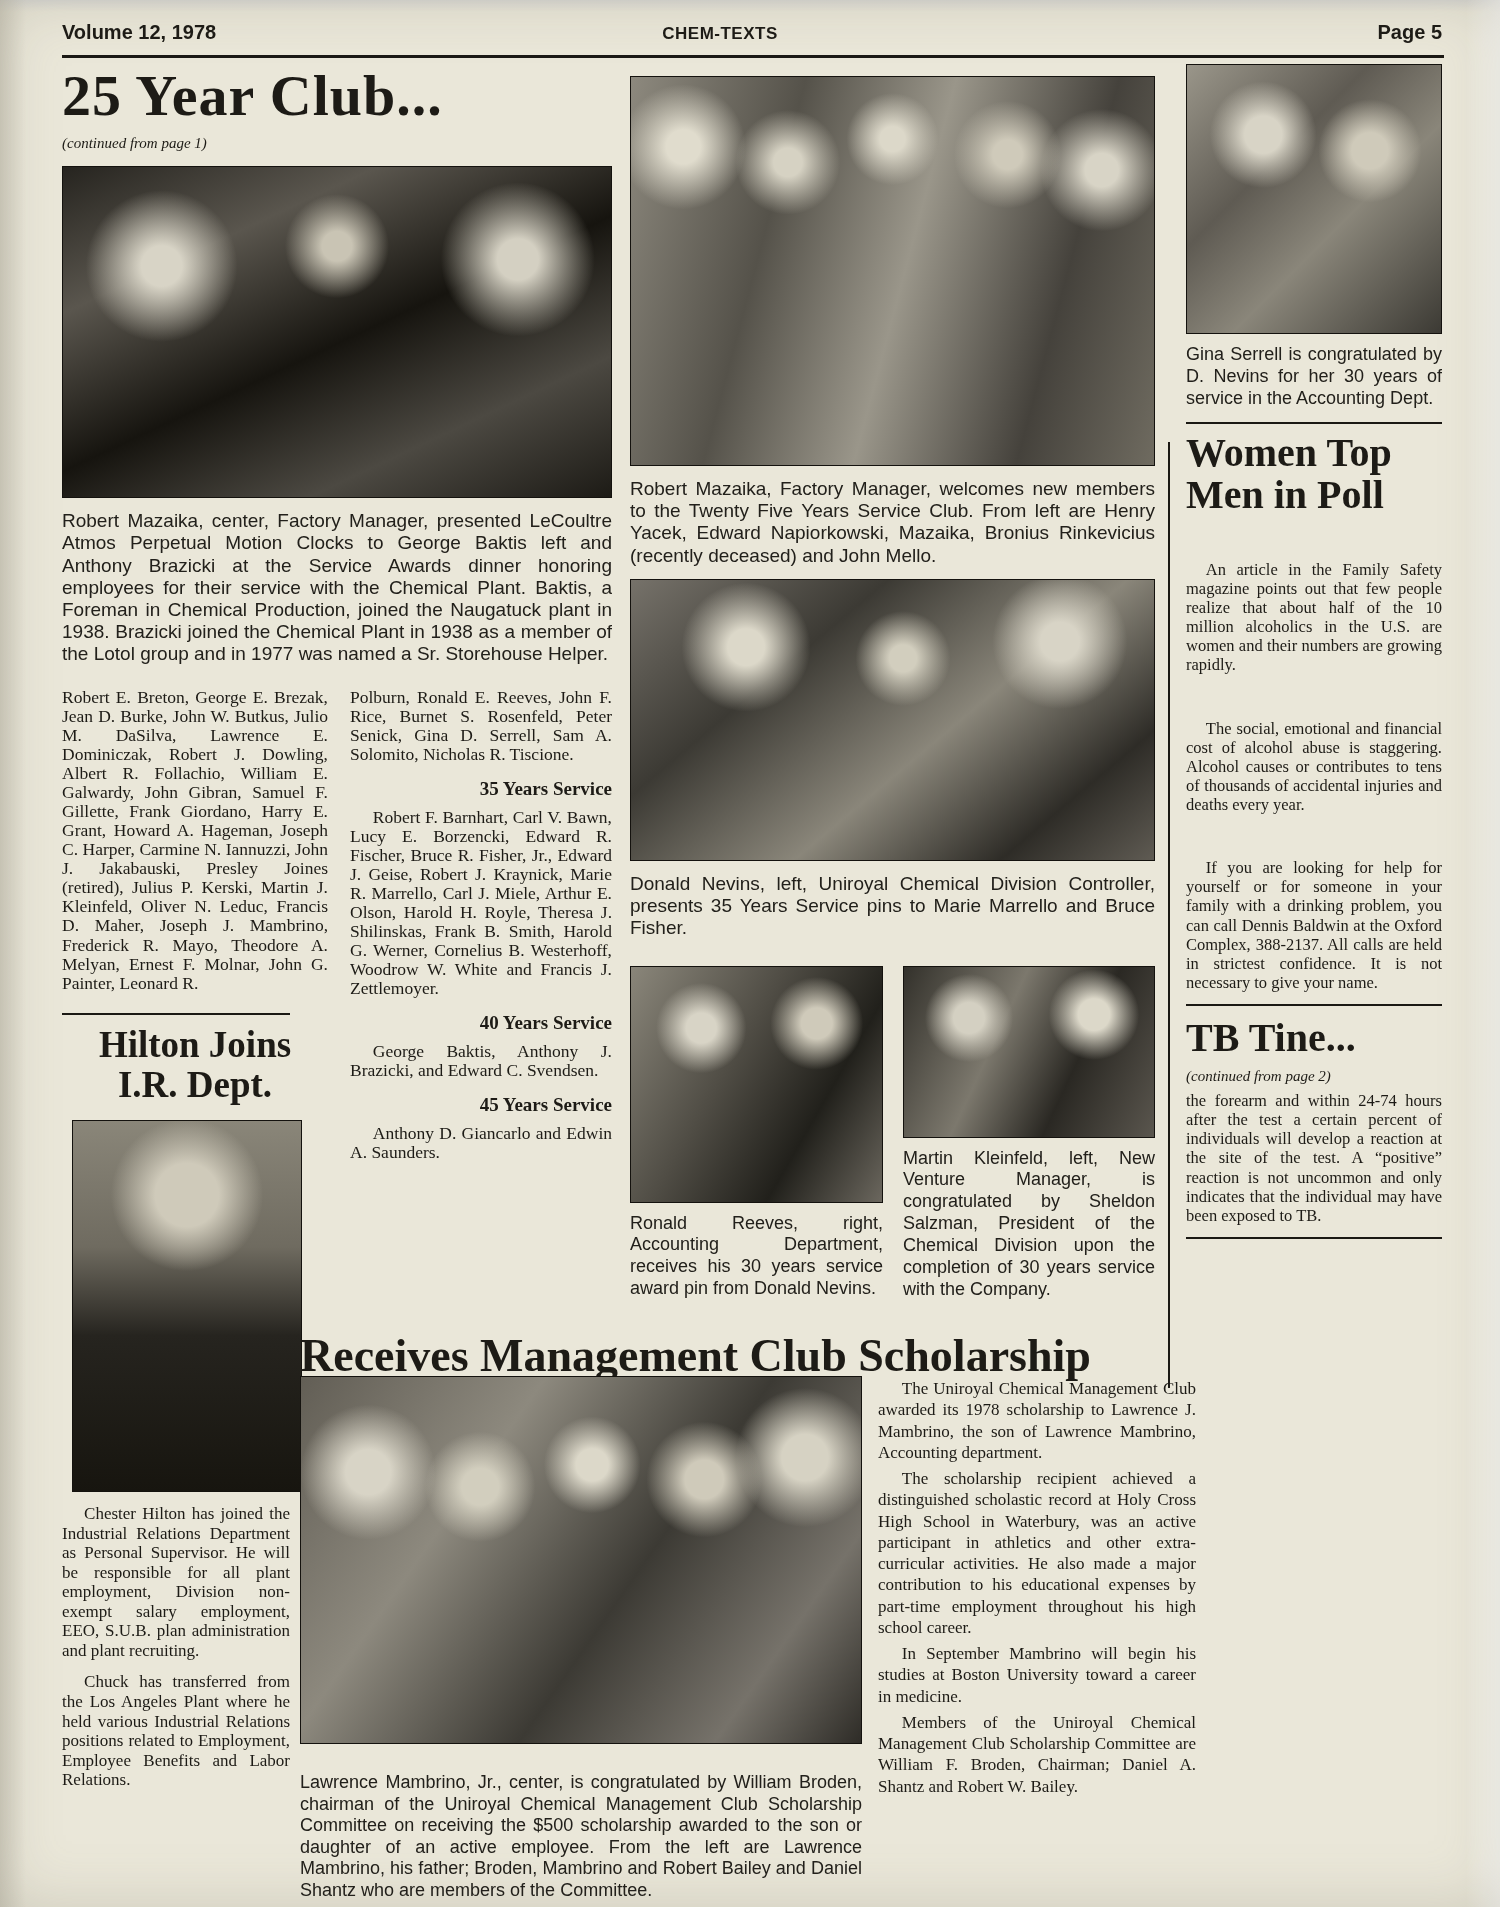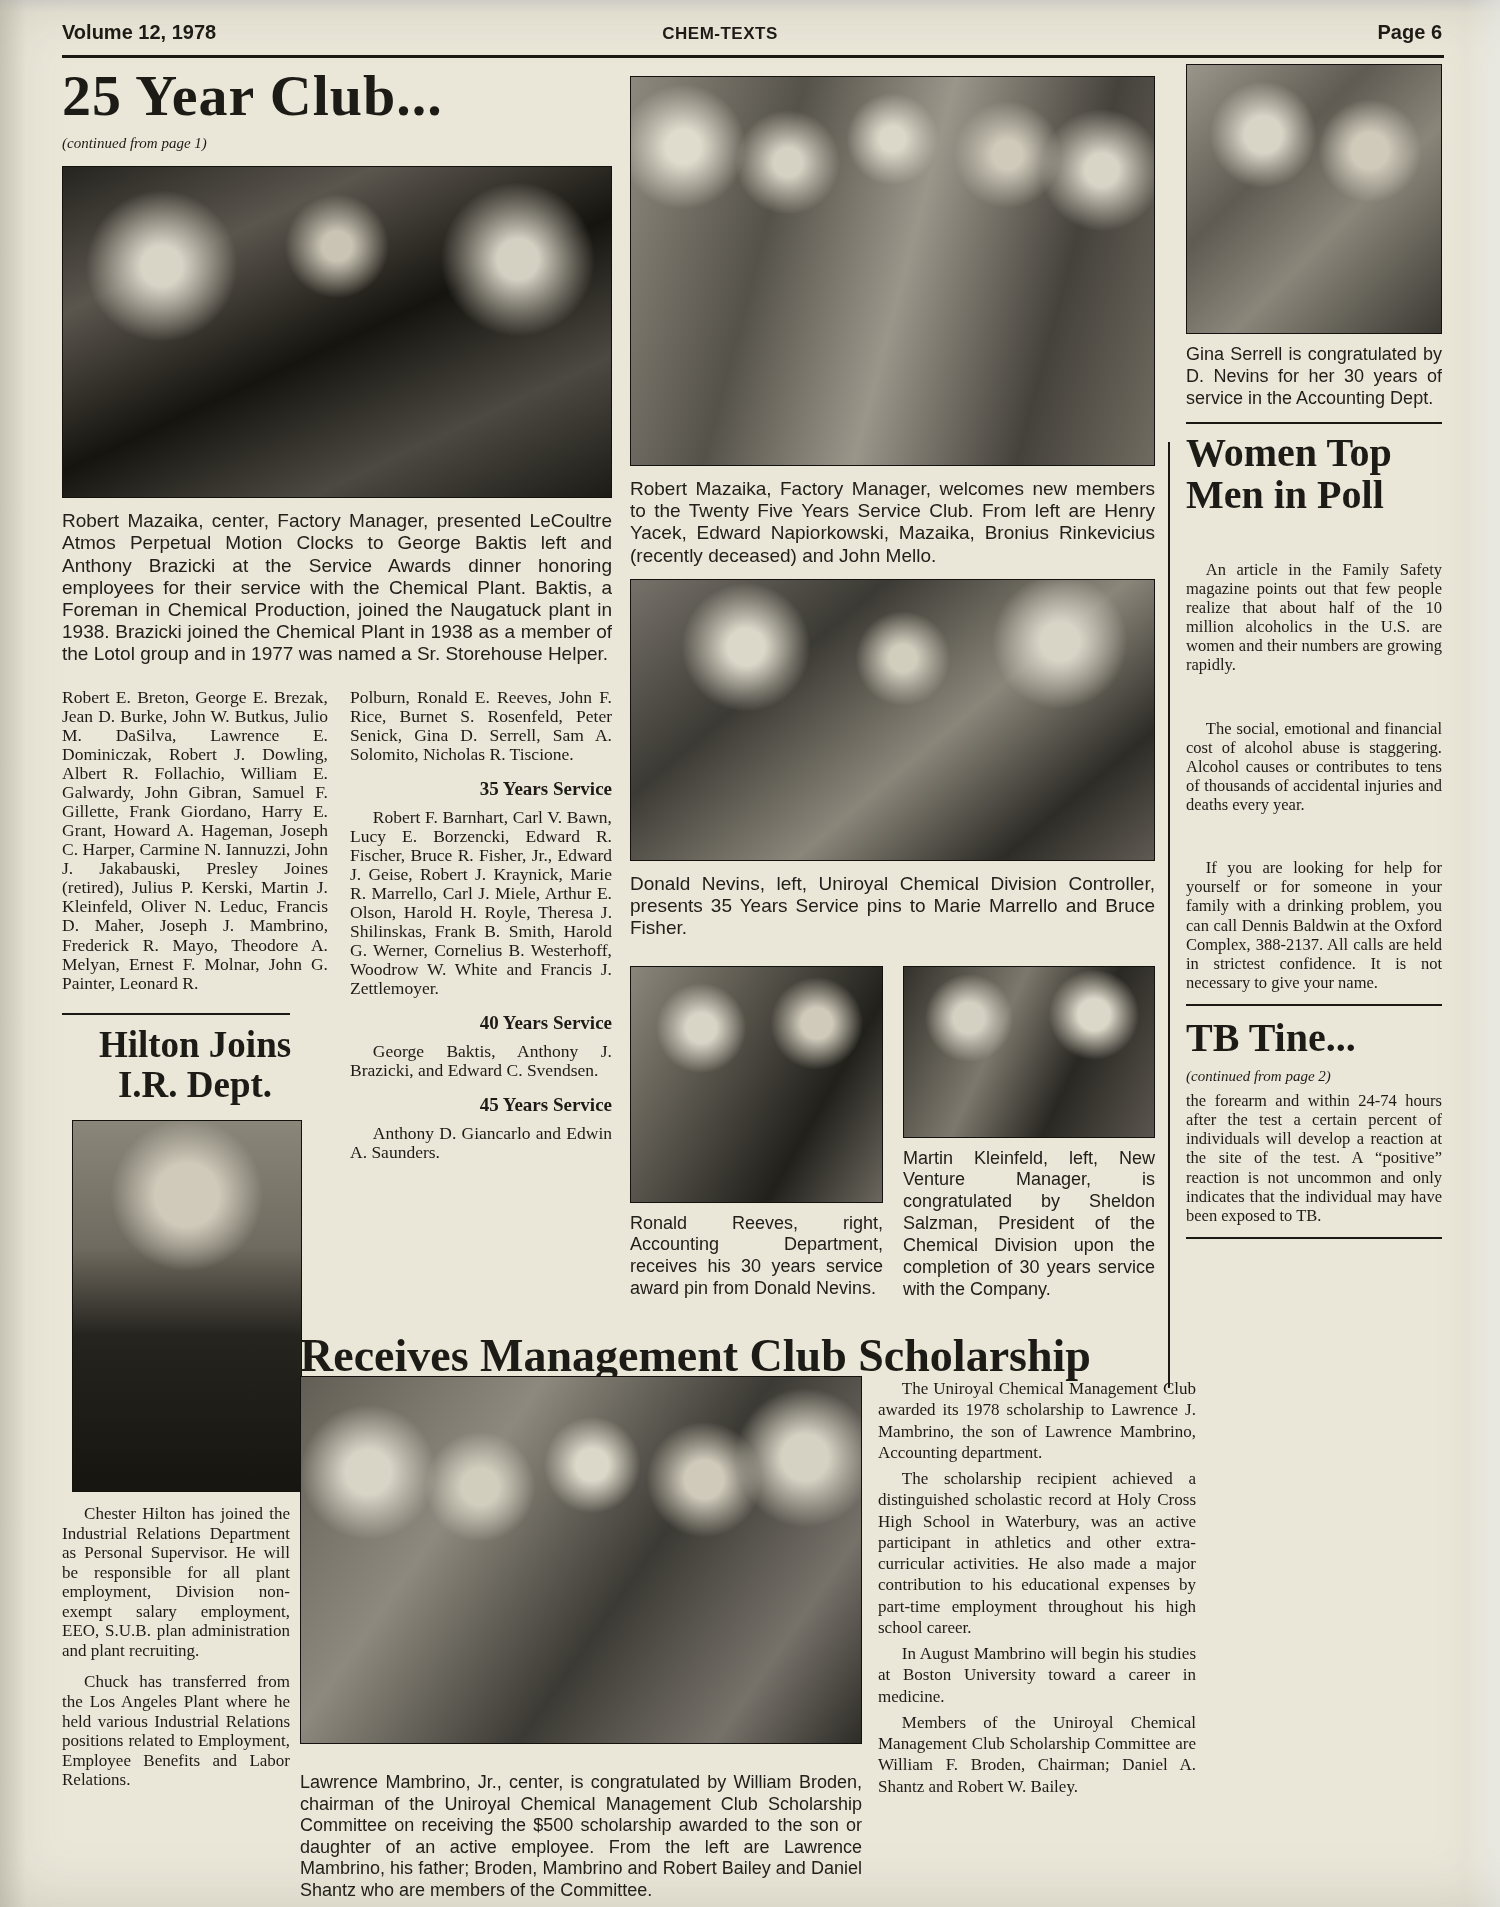--- a/index.html
+++ b/index.html
@@ -102,21 +102,21 @@
       radial-gradient(circle at 90% 22%, #d6d2c3 0 4%, rgba(214,210,195,0) 12%),
       linear-gradient(125deg,#625e55 0%,#8d897e 30%,#3c3a34 58%,#76726a 82%,#2e2c27 100%); }
 </style>
 </head>
 <body>
 
 <div id="page">
 
   <div class="hdr-vol">Volume 12, 1978</div>
   <div class="hdr-mast">CHEM-TEXTS</div>
-  <div class="hdr-page">Page 6</div>
+  <div class="hdr-page">Page 5</div>
   <div class="hdr-rule"></div>
 
   <section class="col col-left">
     <h1 class="h-club">25 Year Club...</h1>
     <div class="cont-note">(continued from page 1)</div>
     <div class="photo photo-a"></div>
     <p class="caption">Robert Mazaika, center, Factory Manager, presented LeCoultre Atmos Perpetual Motion Clocks to George Baktis left and Anthony Brazicki at the Service Awards dinner honoring employees for their service with the Chemical Plant. Baktis, a Foreman in Chemical Production, joined the Naugatuck plant in 1938. Brazicki joined the Chemical Plant in 1938 as a member of the Lotol group and in 1977 was named a Sr. Storehouse Helper.</p>
 
     <div class="namesrow">
       <div class="subcol-1">
@@ -178,17 +178,17 @@
     <p class="r-p">the forearm and within 24-74 hours after the test a certain percent of individuals will develop a reaction at the site of the test. A “positive” reaction is not uncommon and only indicates that the individual may have been exposed to TB.</p>
     <div class="r-rule"></div>
   </section>
 
   <h1 class="sch-h">Receives Management Club Scholarship</h1>
   <div class="photo photo-g"></div>
   <p class="sch-cap">Lawrence Mambrino, Jr., center, is congratulated by William Broden, chairman of the Uniroyal Chemical Management Club Scholarship Committee on receiving the $500 scholarship awarded to the son or daughter of an active employee. From the left are Lawrence Mambrino, his father; Broden, Mambrino and Robert Bailey and Daniel Shantz who are members of the Committee.</p>
   <div class="sch-text">
     <p class="sch-p">The Uniroyal Chemical Management Club awarded its 1978 scholarship to Lawrence J. Mambrino, the son of Lawrence Mambrino, Accounting department.</p>
     <p class="sch-p">The scholarship recipient achieved a distinguished scholastic record at Holy Cross High School in Waterbury, was an active participant in athletics and other extra-curricular activities. He also made a major contribution to his educational expenses by part-time employment throughout his high school career.</p>
-    <p class="sch-p">In August Mambrino will begin his studies at Boston University toward a career in medicine.</p>
+    <p class="sch-p">In September Mambrino will begin his studies at Boston University toward a career in medicine.</p>
     <p class="sch-p">Members of the Uniroyal Chemical Management Club Scholarship Committee are William F. Broden, Chairman; Daniel A. Shantz and Robert W. Bailey.</p>
   </div>
 
 </div>
 
 </body></html>

